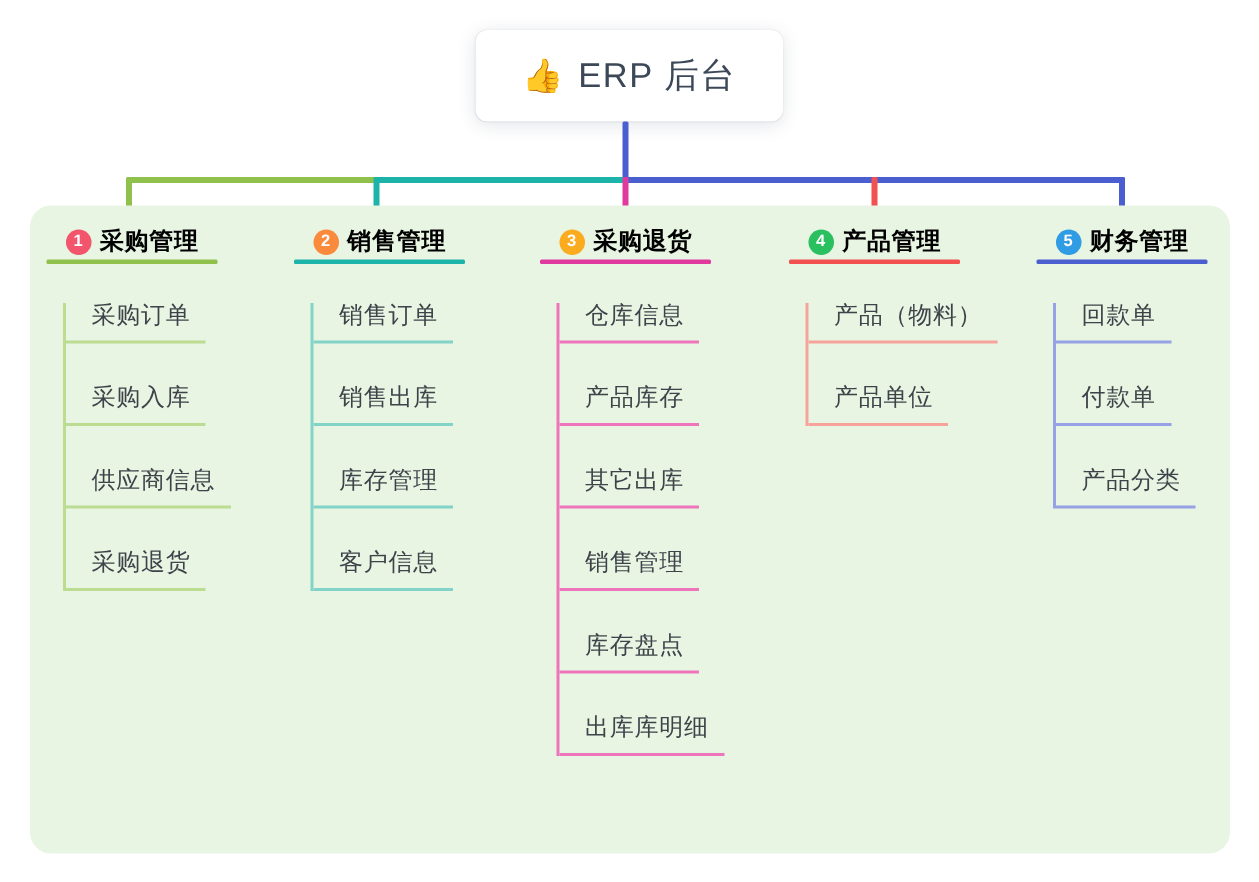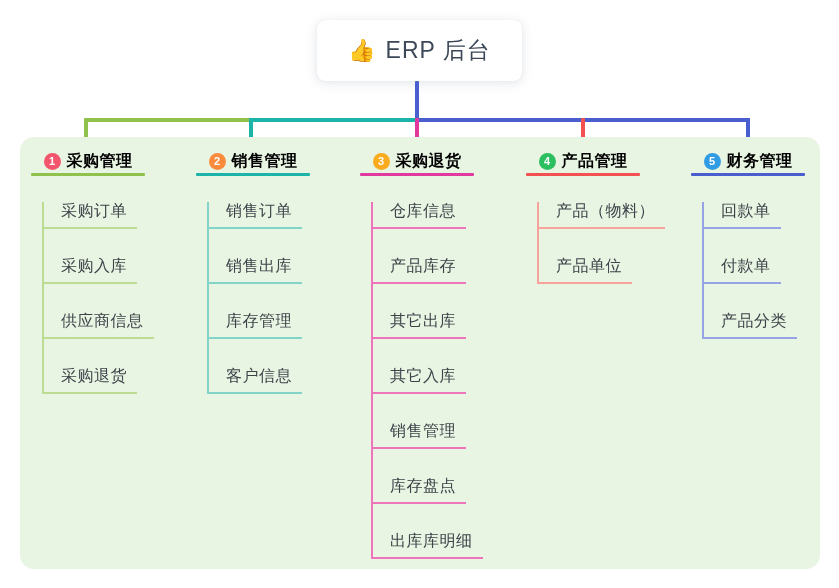--- a/index.html
+++ b/index.html
@@ -109,21 +109,20 @@
     <div class="branch" style="left: 360px; --badge: #fbab1e; --line: #e03a9e; --light: #ee74bb;">
       <div class="branch-header">
         <span class="badge">3</span>
         <span class="blabel">采购退货</span>
       </div>
       <div class="branch-underline"></div>
       <div class="items">
           <div class="item">仓库信息</div>
           <div class="item">产品库存</div>
           <div class="item">其它出库</div>
-          <div class="item">其它入库</div>
           <div class="item">销售管理</div>
           <div class="item">库存盘点</div>
           <div class="item">出库库明细</div>
         </div>
     </div>
 
     <div class="branch" style="left: 526px; --badge: #2abf5f; --line: #f25051; --light: #f8a29c;">
       <div class="branch-header">
         <span class="badge">4</span>
         <span class="blabel">产品管理</span>

